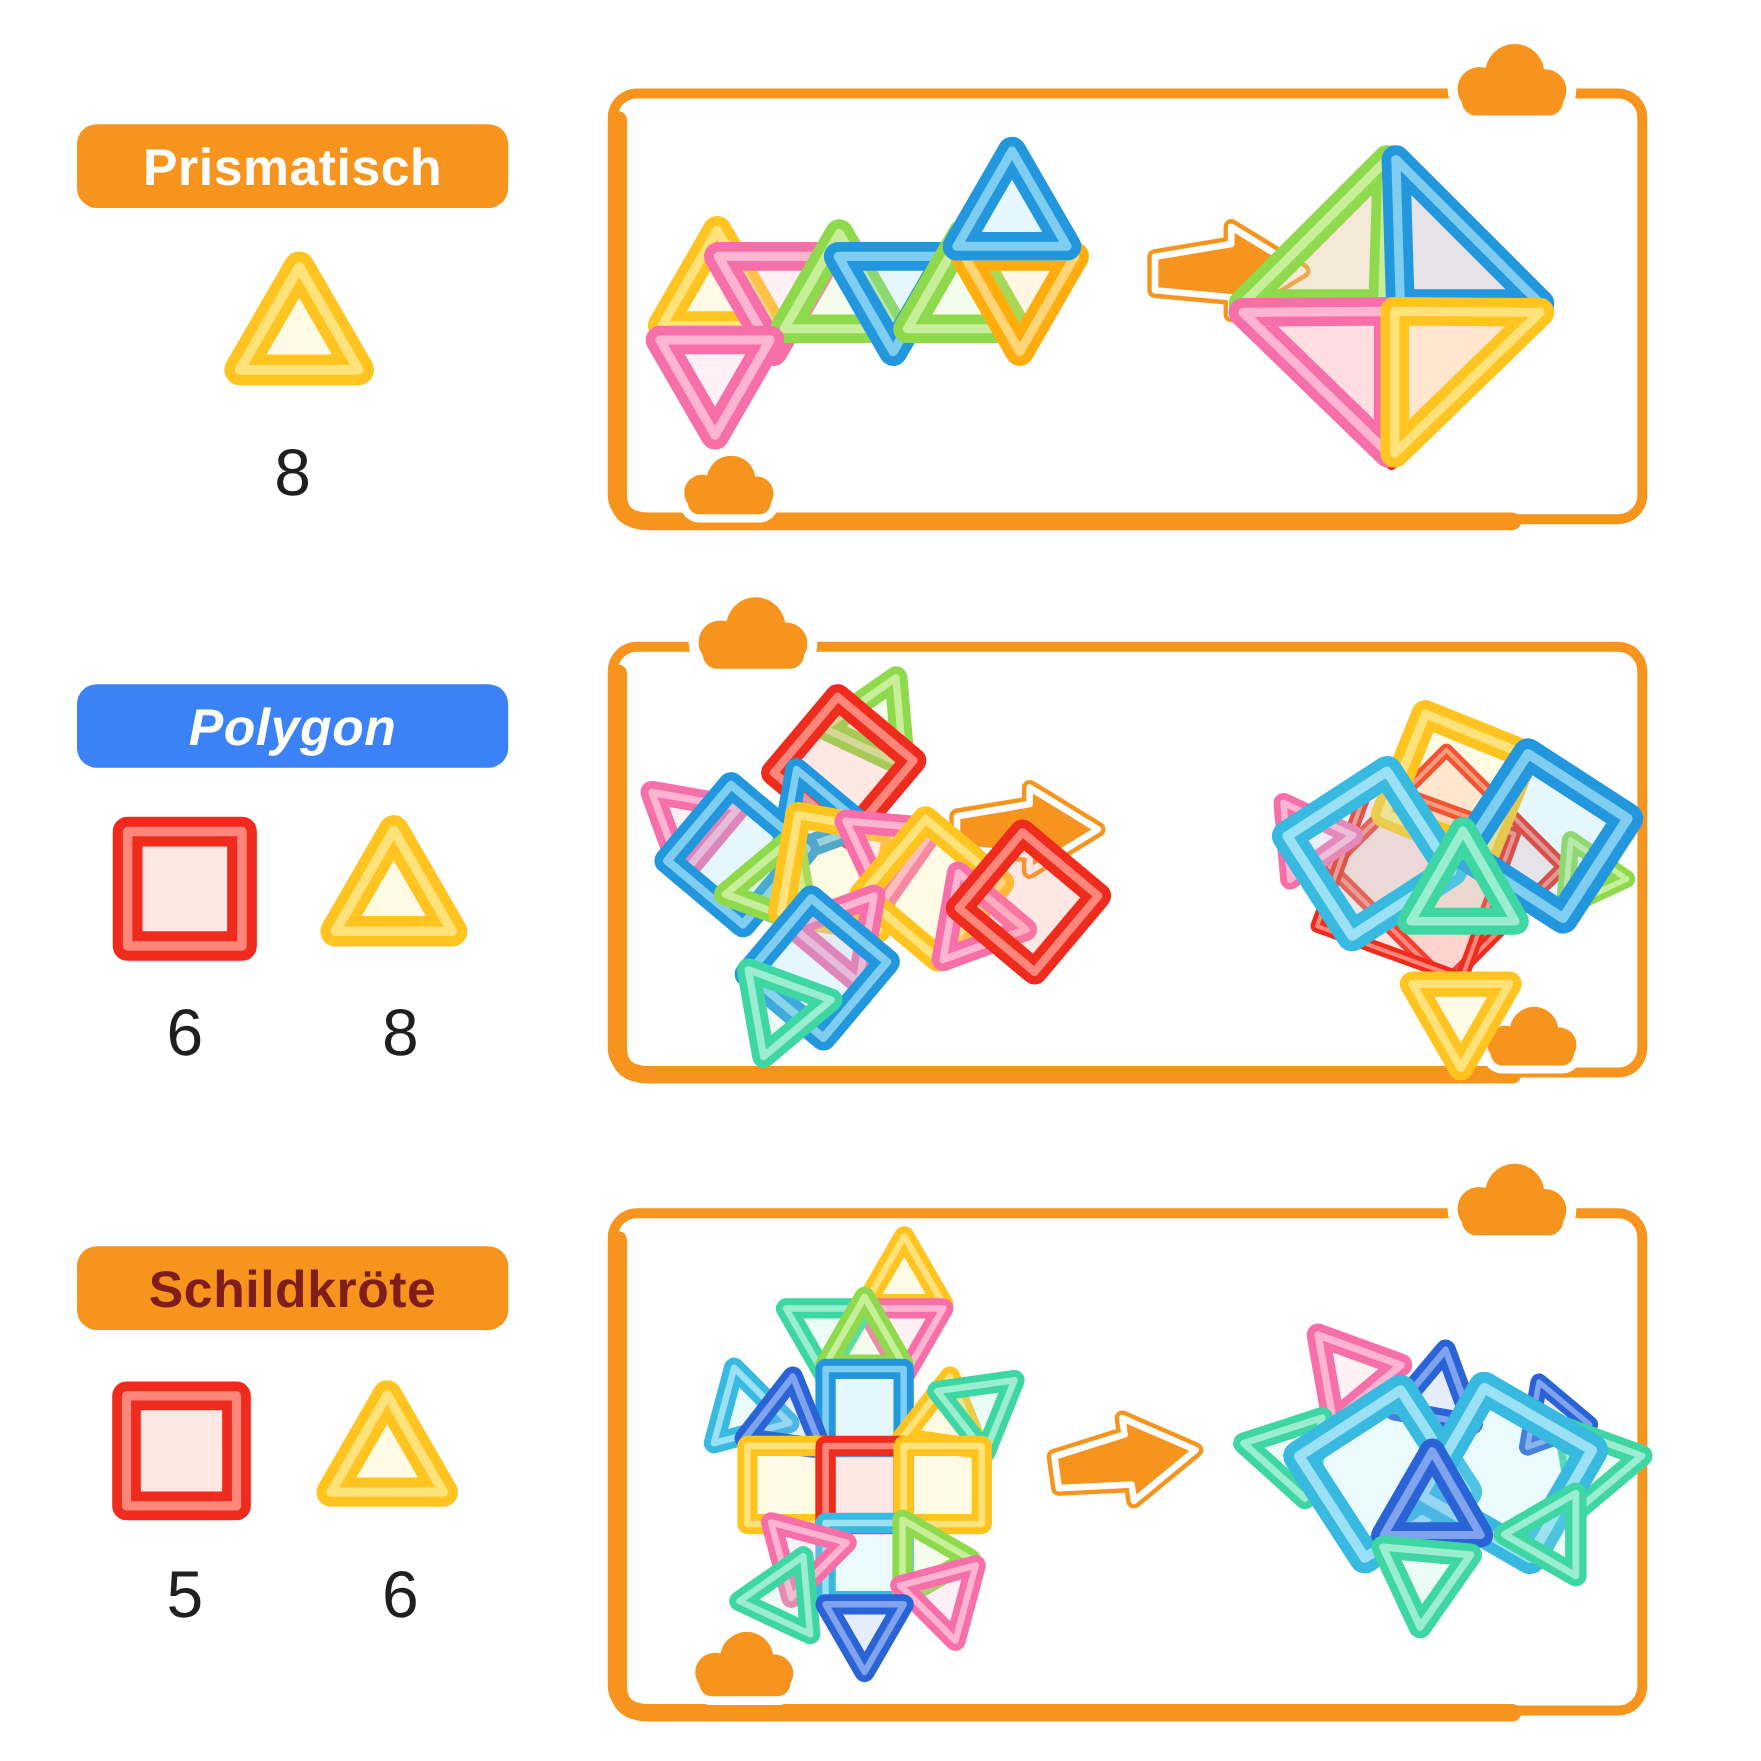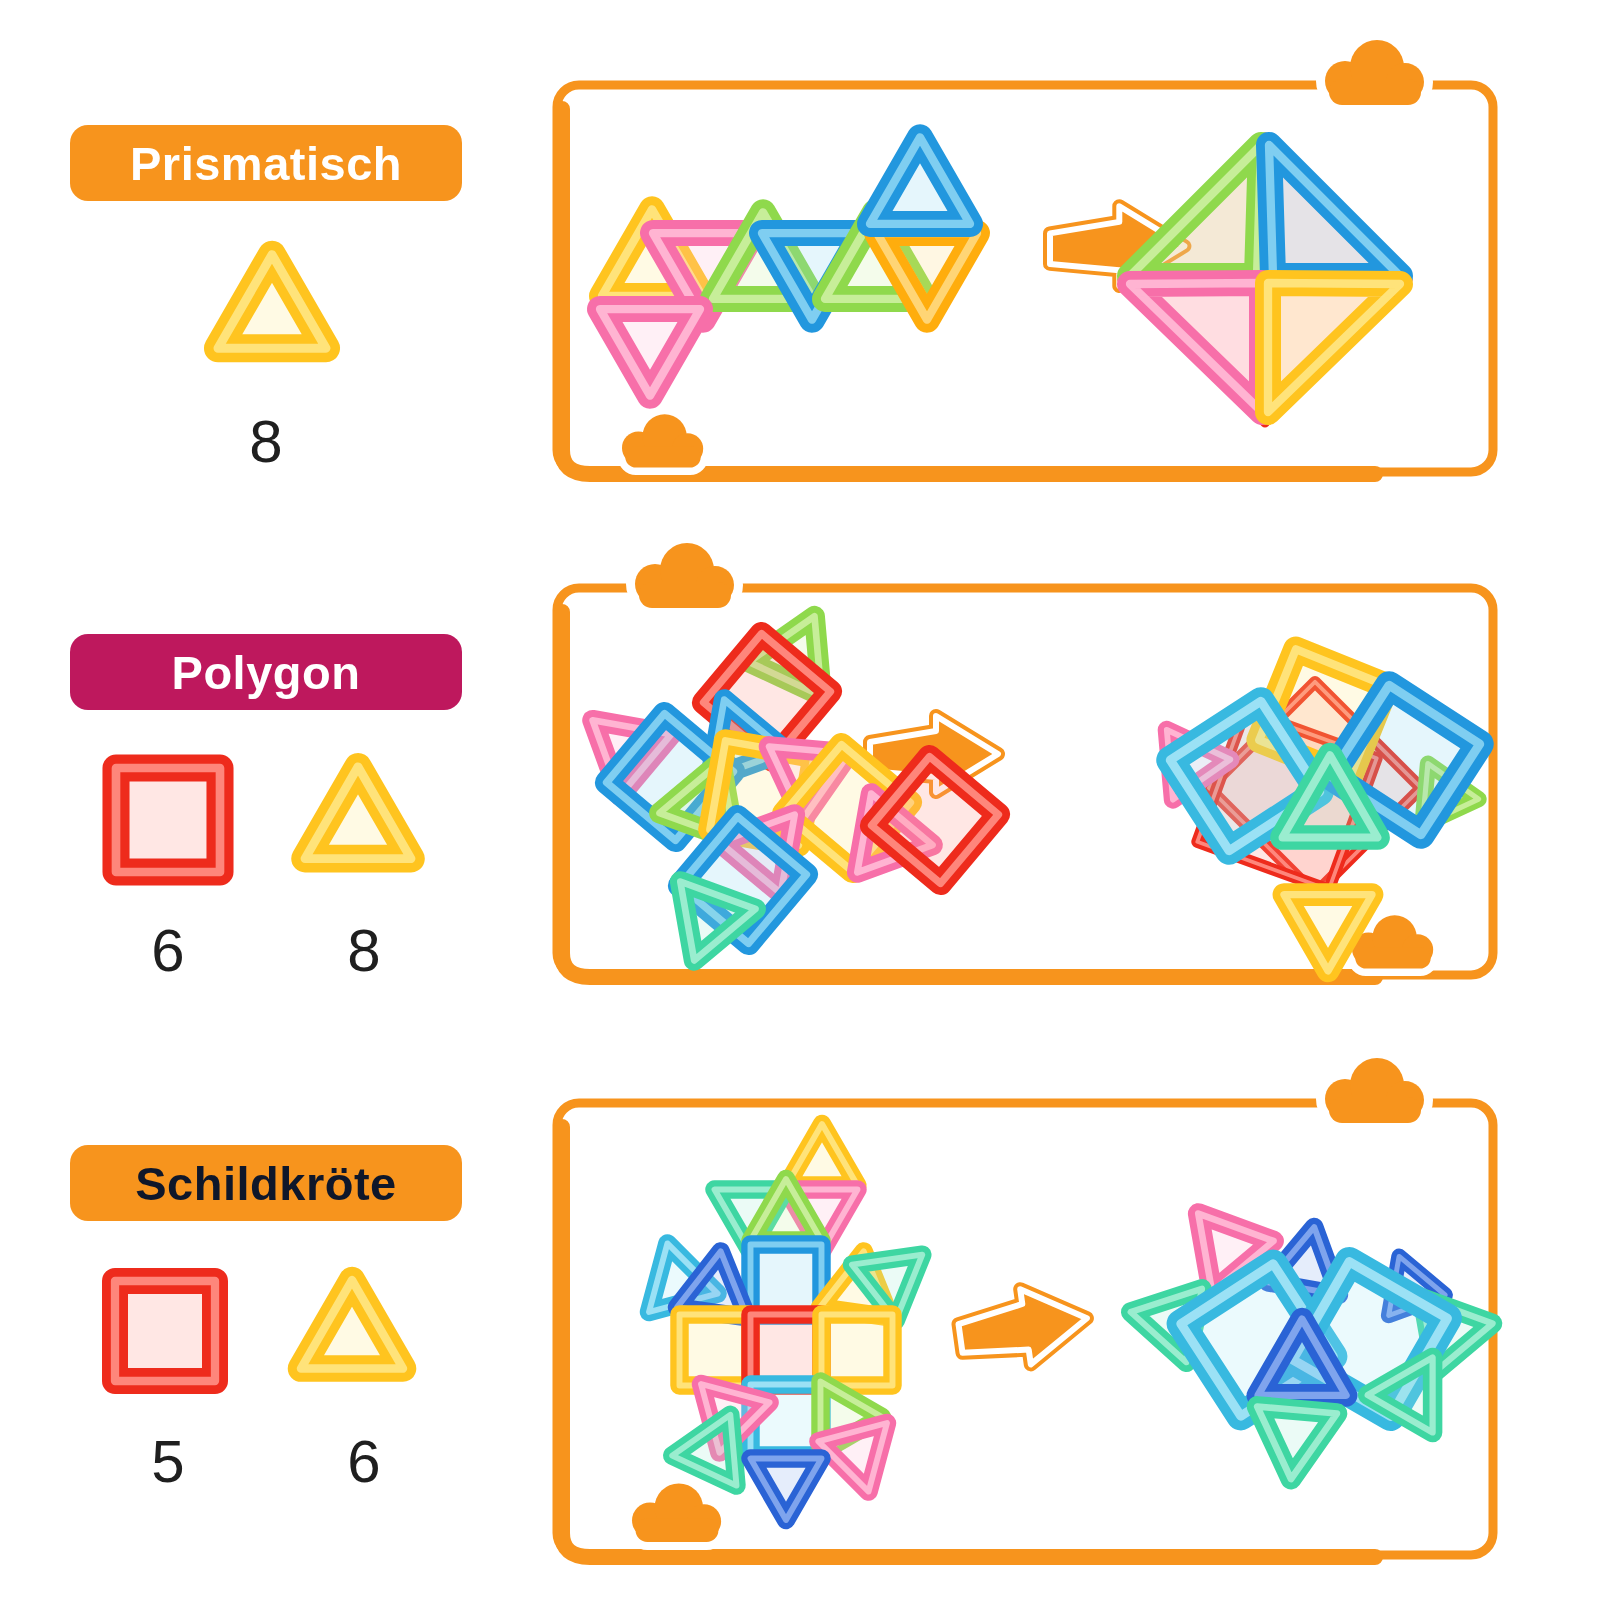--- a/index.html
+++ b/index.html
@@ -1,19 +1,19 @@
 <!DOCTYPE html>
 <html><head>
 <meta charset="utf-8">
 <style>
   html,body{margin:0;padding:0;background:#fff;}
   body{width:1601px;height:1601px;position:relative;font-family:"Liberation Sans",sans-serif;overflow:hidden;}
   .legend{position:absolute;left:70px;width:392px;text-align:center;}
   #leg0{top:113px;} #leg1{top:622px;} #leg2{top:1133px;}
-  .pill{height:76px;line-height:78px;border-radius:18px;color:#fff;font-size:47px;font-weight:600;letter-spacing:.5px;margin-top:12px;}
+  .pill{height:76px;line-height:78px;border-radius:18px;color:#fff;font-size:47px;font-weight:600;letter-spacing:.5px;}
   .pieces{display:block;width:392px;height:190px;margin-top:14px;overflow:visible;}
   .counts{display:flex;margin-top:2px;font-size:60px;font-weight:500;color:#1f1f1f;}
   .counts span{flex:1;text-align:center;}
   .panel{position:absolute;width:970px;}
   #panel0{left:545px;top:45px;height:445px;}
   #panel1{left:545px;top:548px;height:445px;}
   #panel2{left:545px;top:1063px;height:510px;}
   .panel svg{display:block;overflow:visible;}
 </style>
 </head>
@@ -28,39 +28,39 @@
           <polygon points="202.0,39.7 256.0,133.2 148.0,133.2" fill="#FFE784" fill-opacity="0.22" stroke="#FFC41F" stroke-width="28.080000000000002" stroke-linejoin="round"></polygon>
           <polygon points="202.0,39.7 256.0,133.2 148.0,133.2" fill="none" stroke="#FFE784" stroke-width="8.985600000000002" stroke-linejoin="round" stroke-opacity="0.9"></polygon>
         </g>
       </svg>
     <div class="counts" style="color: rgb(31, 31, 31);">
       <span>8</span>
     </div>
   </section>
 
   <section class="legend" id="leg1">
-    <div class="pill" style="background: #be185d; color: rgb(255, 255, 255);">Polygon</div>
+    <div class="pill" style="background: #3b82f6; color: rgb(255, 255, 255); font-style: italic;">Polygon</div>
     <svg class="pieces" viewBox="0 0 392 190">
         <g>
           <polygon points="46.0,44.0 150.0,44.0 150.0,148.0 46.0,148.0" fill="#FF9086" fill-opacity="0.22" stroke="#EE2B1C" stroke-width="27.04" stroke-linejoin="round"></polygon>
           <polygon points="46.0,44.0 150.0,44.0 150.0,148.0 46.0,148.0" fill="none" stroke="#FF9086" stroke-width="8.6528" stroke-linejoin="round" stroke-opacity="0.9"></polygon>
         </g>
         <g>
           <polygon points="288.0,42.8 341.0,134.6 235.0,134.6" fill="#FFE784" fill-opacity="0.22" stroke="#FFC41F" stroke-width="27.560000000000002" stroke-linejoin="round"></polygon>
           <polygon points="288.0,42.8 341.0,134.6 235.0,134.6" fill="none" stroke="#FFE784" stroke-width="8.8192" stroke-linejoin="round" stroke-opacity="0.9"></polygon>
         </g>
       </svg>
     <div class="counts" style="color: rgb(31, 31, 31);">
       <span>6</span>
       <span>8</span>
     </div>
   </section>
 
   <section class="legend" id="leg2">
-    <div class="pill" style="background: rgb(247, 148, 29); color: #0f172a;">Schildkröte</div>
+    <div class="pill" style="background: rgb(247, 148, 29); color: #7f1d1d;">Schildkröte</div>
     <svg class="pieces" viewBox="0 0 392 190">
         <g>
           <polygon points="45.0,46.0 145.0,46.0 145.0,146.0 45.0,146.0" fill="#FF9086" fill-opacity="0.22" stroke="#EE2B1C" stroke-width="26" stroke-linejoin="round"></polygon>
           <polygon points="45.0,46.0 145.0,46.0 145.0,146.0 45.0,146.0" fill="none" stroke="#FF9086" stroke-width="8.32" stroke-linejoin="round" stroke-opacity="0.9"></polygon>
         </g>
         <g>
           <polygon points="282.0,45.1 333.0,133.5 231.0,133.5" fill="#FFE784" fill-opacity="0.22" stroke="#FFC41F" stroke-width="26.52" stroke-linejoin="round"></polygon>
           <polygon points="282.0,45.1 333.0,133.5 231.0,133.5" fill="none" stroke="#FFE784" stroke-width="8.4864" stroke-linejoin="round" stroke-opacity="0.9"></polygon>
         </g>
       </svg>

